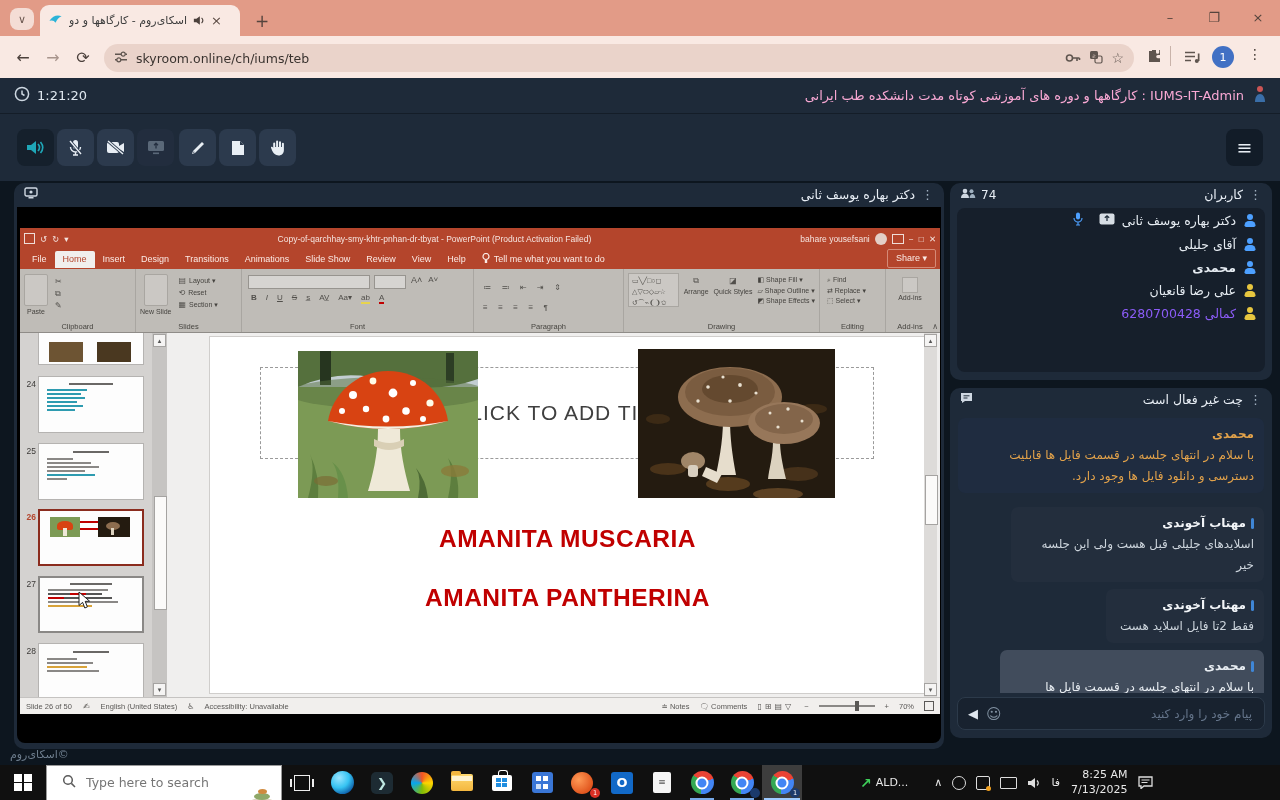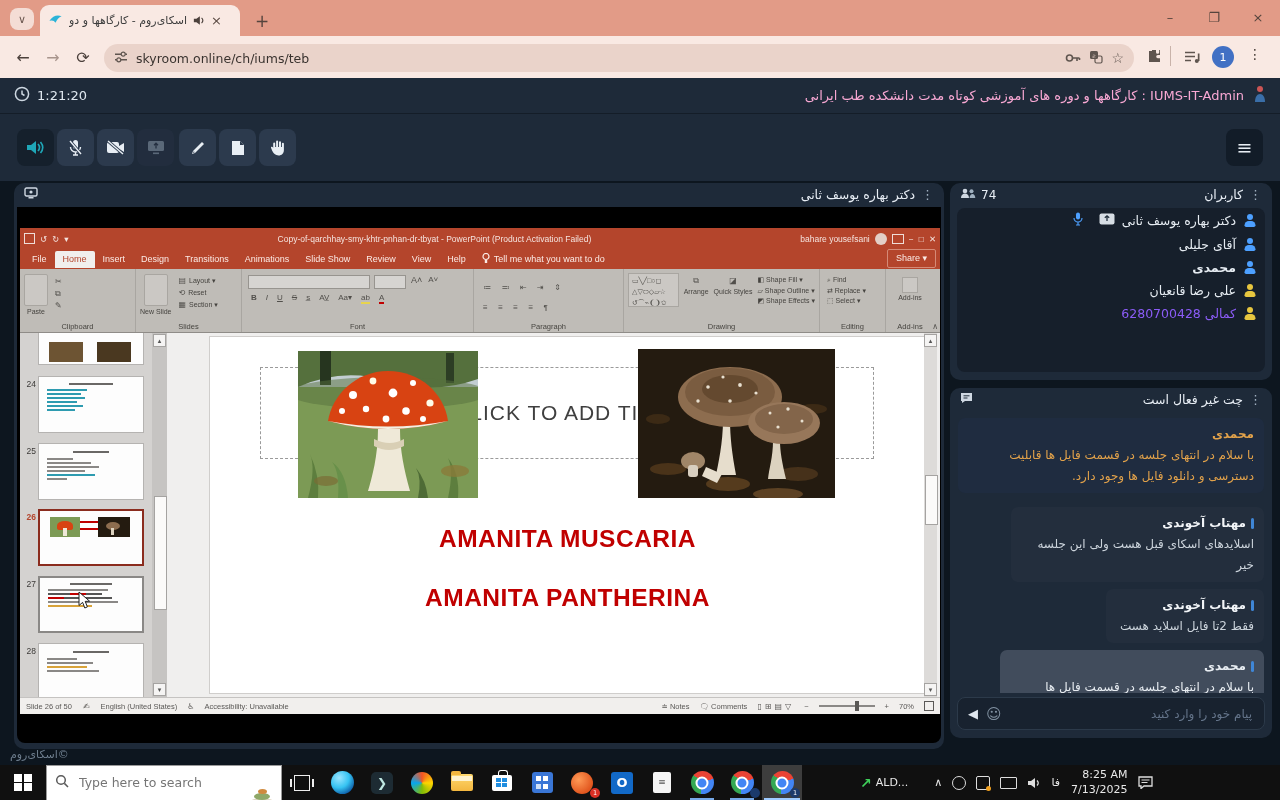--- a/index.html
+++ b/index.html
@@ -608,21 +608,21 @@
   <div style="padding:0 8px 0 8px;height:282px;overflow:hidden">
     <div class="msg" style="width:100%;box-sizing:border-box;background:#1f2c40;color:#e2a24a">
       <div class="sender">محمدی</div>
       <div>با سلام در انتهای جلسه در قسمت فایل ها قابلیت دسترسی و دانلود فایل ها وجود دارد.</div>
     </div>
     <div class="msg" style="width:253px;box-sizing:border-box;background:#232e3d;color:#ccd4dc;margin-top:14px">
       <div class="sender" style="color:#f2f5f8">
           <span class="bar"></span>
           <span>مهتاب آخوندی</span>
         </div>
-      <div>اسلایدهای اسکای قبل هست ولی این جلسه خیر</div>
+      <div>اسلایدهای جلیلی قبل هست ولی این جلسه خیر</div>
     </div>
     <div class="msg" style="width:158px;box-sizing:border-box;background:#232e3d;color:#ccd4dc">
       <div class="sender" style="color:#f2f5f8">
           <span class="bar"></span>
           <span>مهتاب آخوندی</span>
         </div>
       <div>فقط 2تا فایل اسلاید هست</div>
     </div>
     <div class="msg" style="width:264px;box-sizing:border-box;background:#414c5c;color:#e8edf2">
       <div class="sender">
@@ -643,21 +643,21 @@
 
 <div class="abs taskbar">
   <div class="tb-ic" style="width:46px">
     <span style="display:grid;grid-template-columns:8px 8px;grid-gap:1.5px">
         <span style="width:8px;height:8px;background:#fff"></span>
         <span style="width:8px;height:8px;background:#fff"></span>
         <span style="width:8px;height:8px;background:#fff"></span>
         <span style="width:8px;height:8px;background:#fff"></span>
       </span>
   </div>
-  <div style="width:236px;height:36px;background:#fff;border:1px solid #9a9a9a;box-sizing:border-box;display:flex;align-items:center;gap:8px;padding:0 8px;position:relative">
+  <div style="width:236px;height:36px;background:#fff;border:1px solid #9a9a9a;box-sizing:border-box;display:flex;align-items:center;gap:8px;padding:0 15px;position:relative">
     <span>
       <svg width="14" height="14" viewBox="0 0 14 14">
           <circle cx="6" cy="6" r="4.3" fill="none" stroke="#5a5a5a" stroke-width="1.5"></circle>
           <path d="M9.4 9.4 L13 13" stroke="#5a5a5a" stroke-width="1.5"></path>
         </svg>
     </span>
     <input type="text" style="border: none; outline: none; font-size: 12.5px; color: rgb(68, 68, 68); width: 140px; background: transparent; font-family: inherit;" placeholder="Type here to search">
     <span style="position:absolute;right:6px;bottom:2px">
       <span style="display:block;width:26px;height:11px;background:#ded5c2;border-radius:50%"></span>
       <span style="display:block;width:16px;height:7px;background:#8fa868;border-radius:50%;margin:-16px auto 0"></span>

